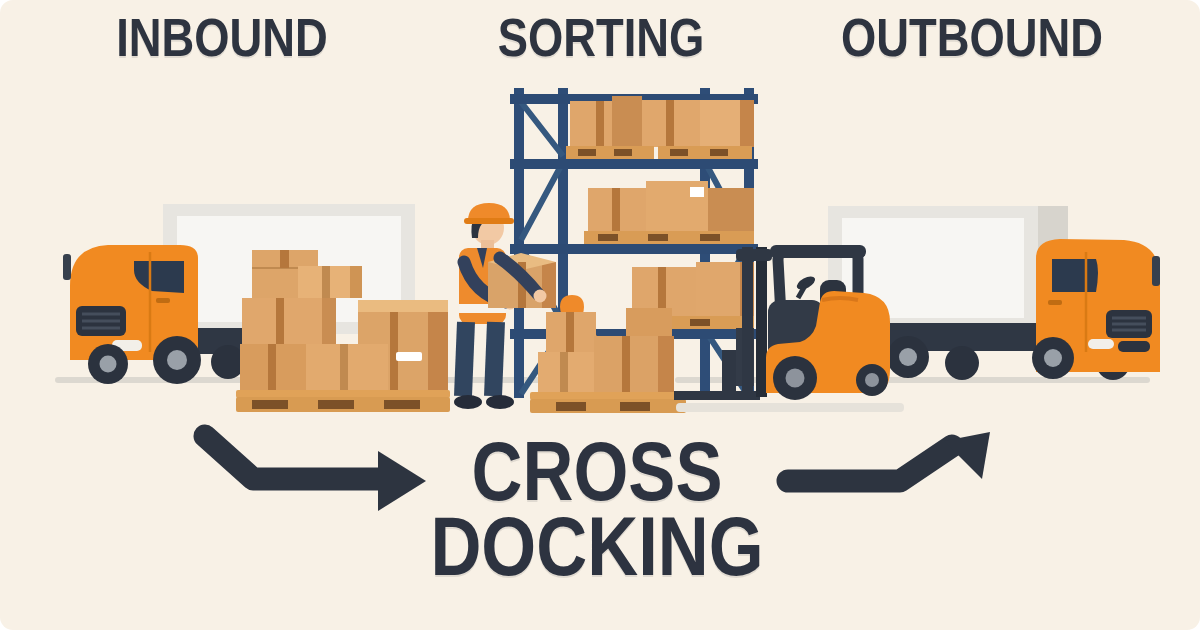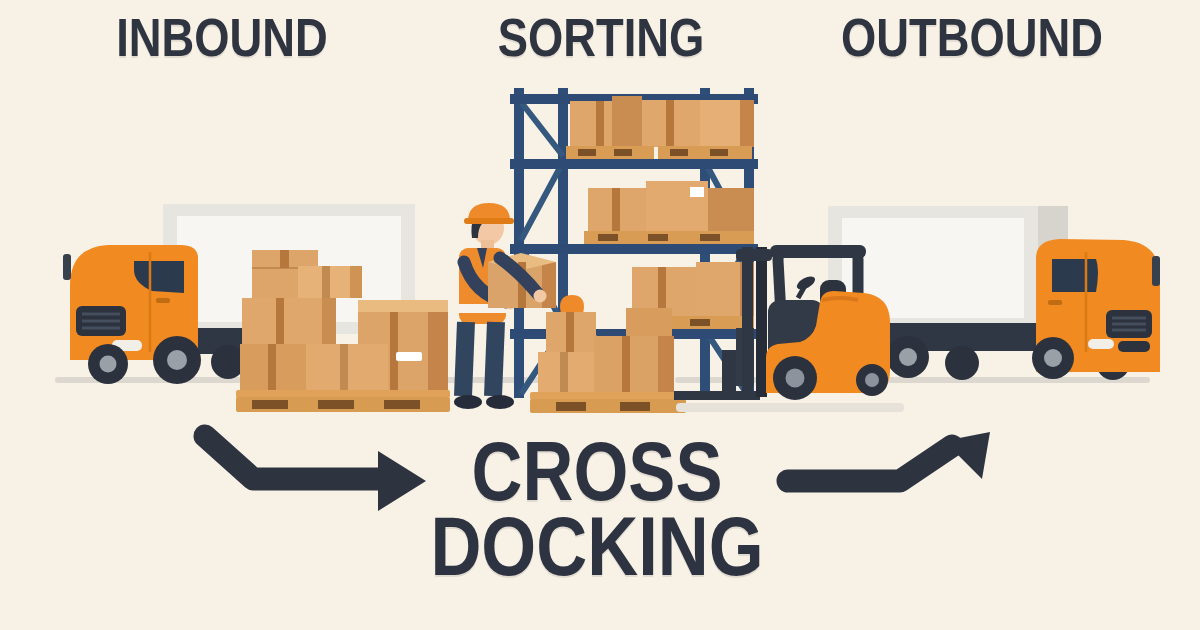--- a/index.html
+++ b/index.html
@@ -2,20 +2,21 @@
 <html><head>
 <meta charset="utf-8">
 <style>
   html,body{margin:0;padding:0;}
   .stage{
     position:relative;
     width:1200px;height:630px;
     background:#f8f1e6;
     overflow:hidden;
     font-family:"Liberation Sans", sans-serif;
+    border-radius:13px;
   }
   .stage svg{position:absolute;left:0;top:0;}
   .label{
     position:absolute;
     top:6px;
     color:#2e3440;
     font-weight:bold;
     font-size:54px;
     letter-spacing:0px;
     transform:translateX(-50%) scaleX(0.84);

